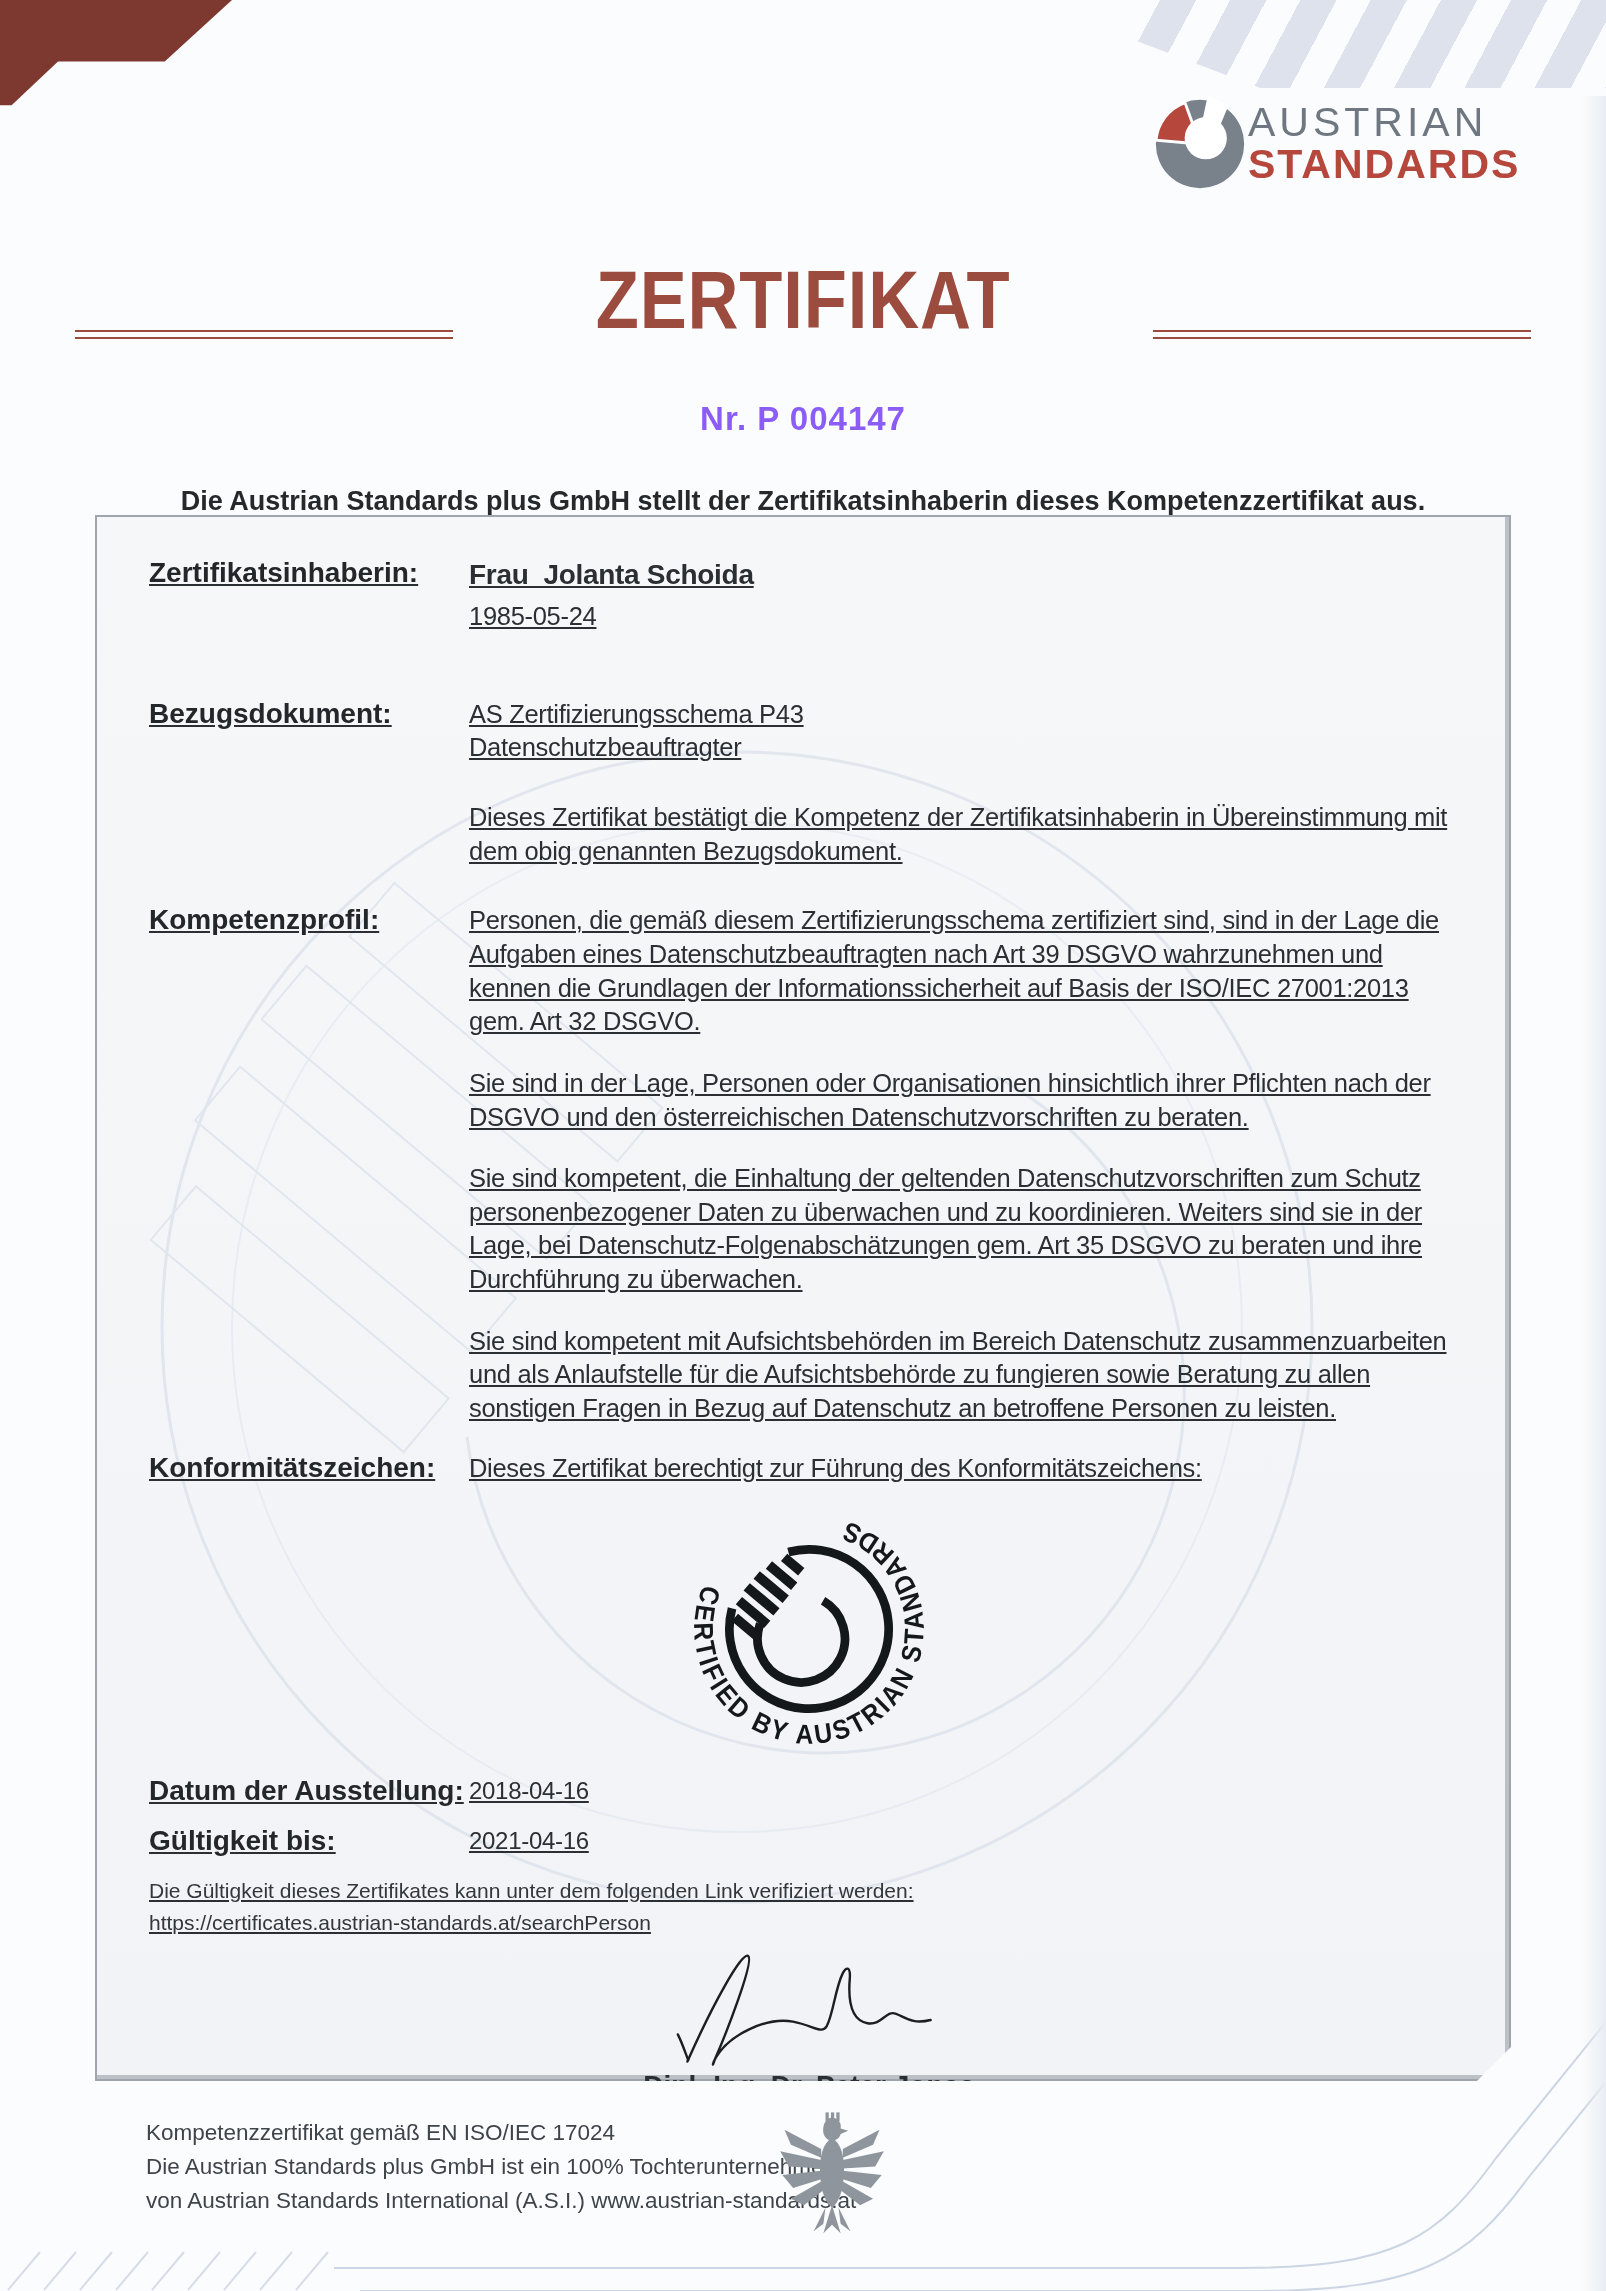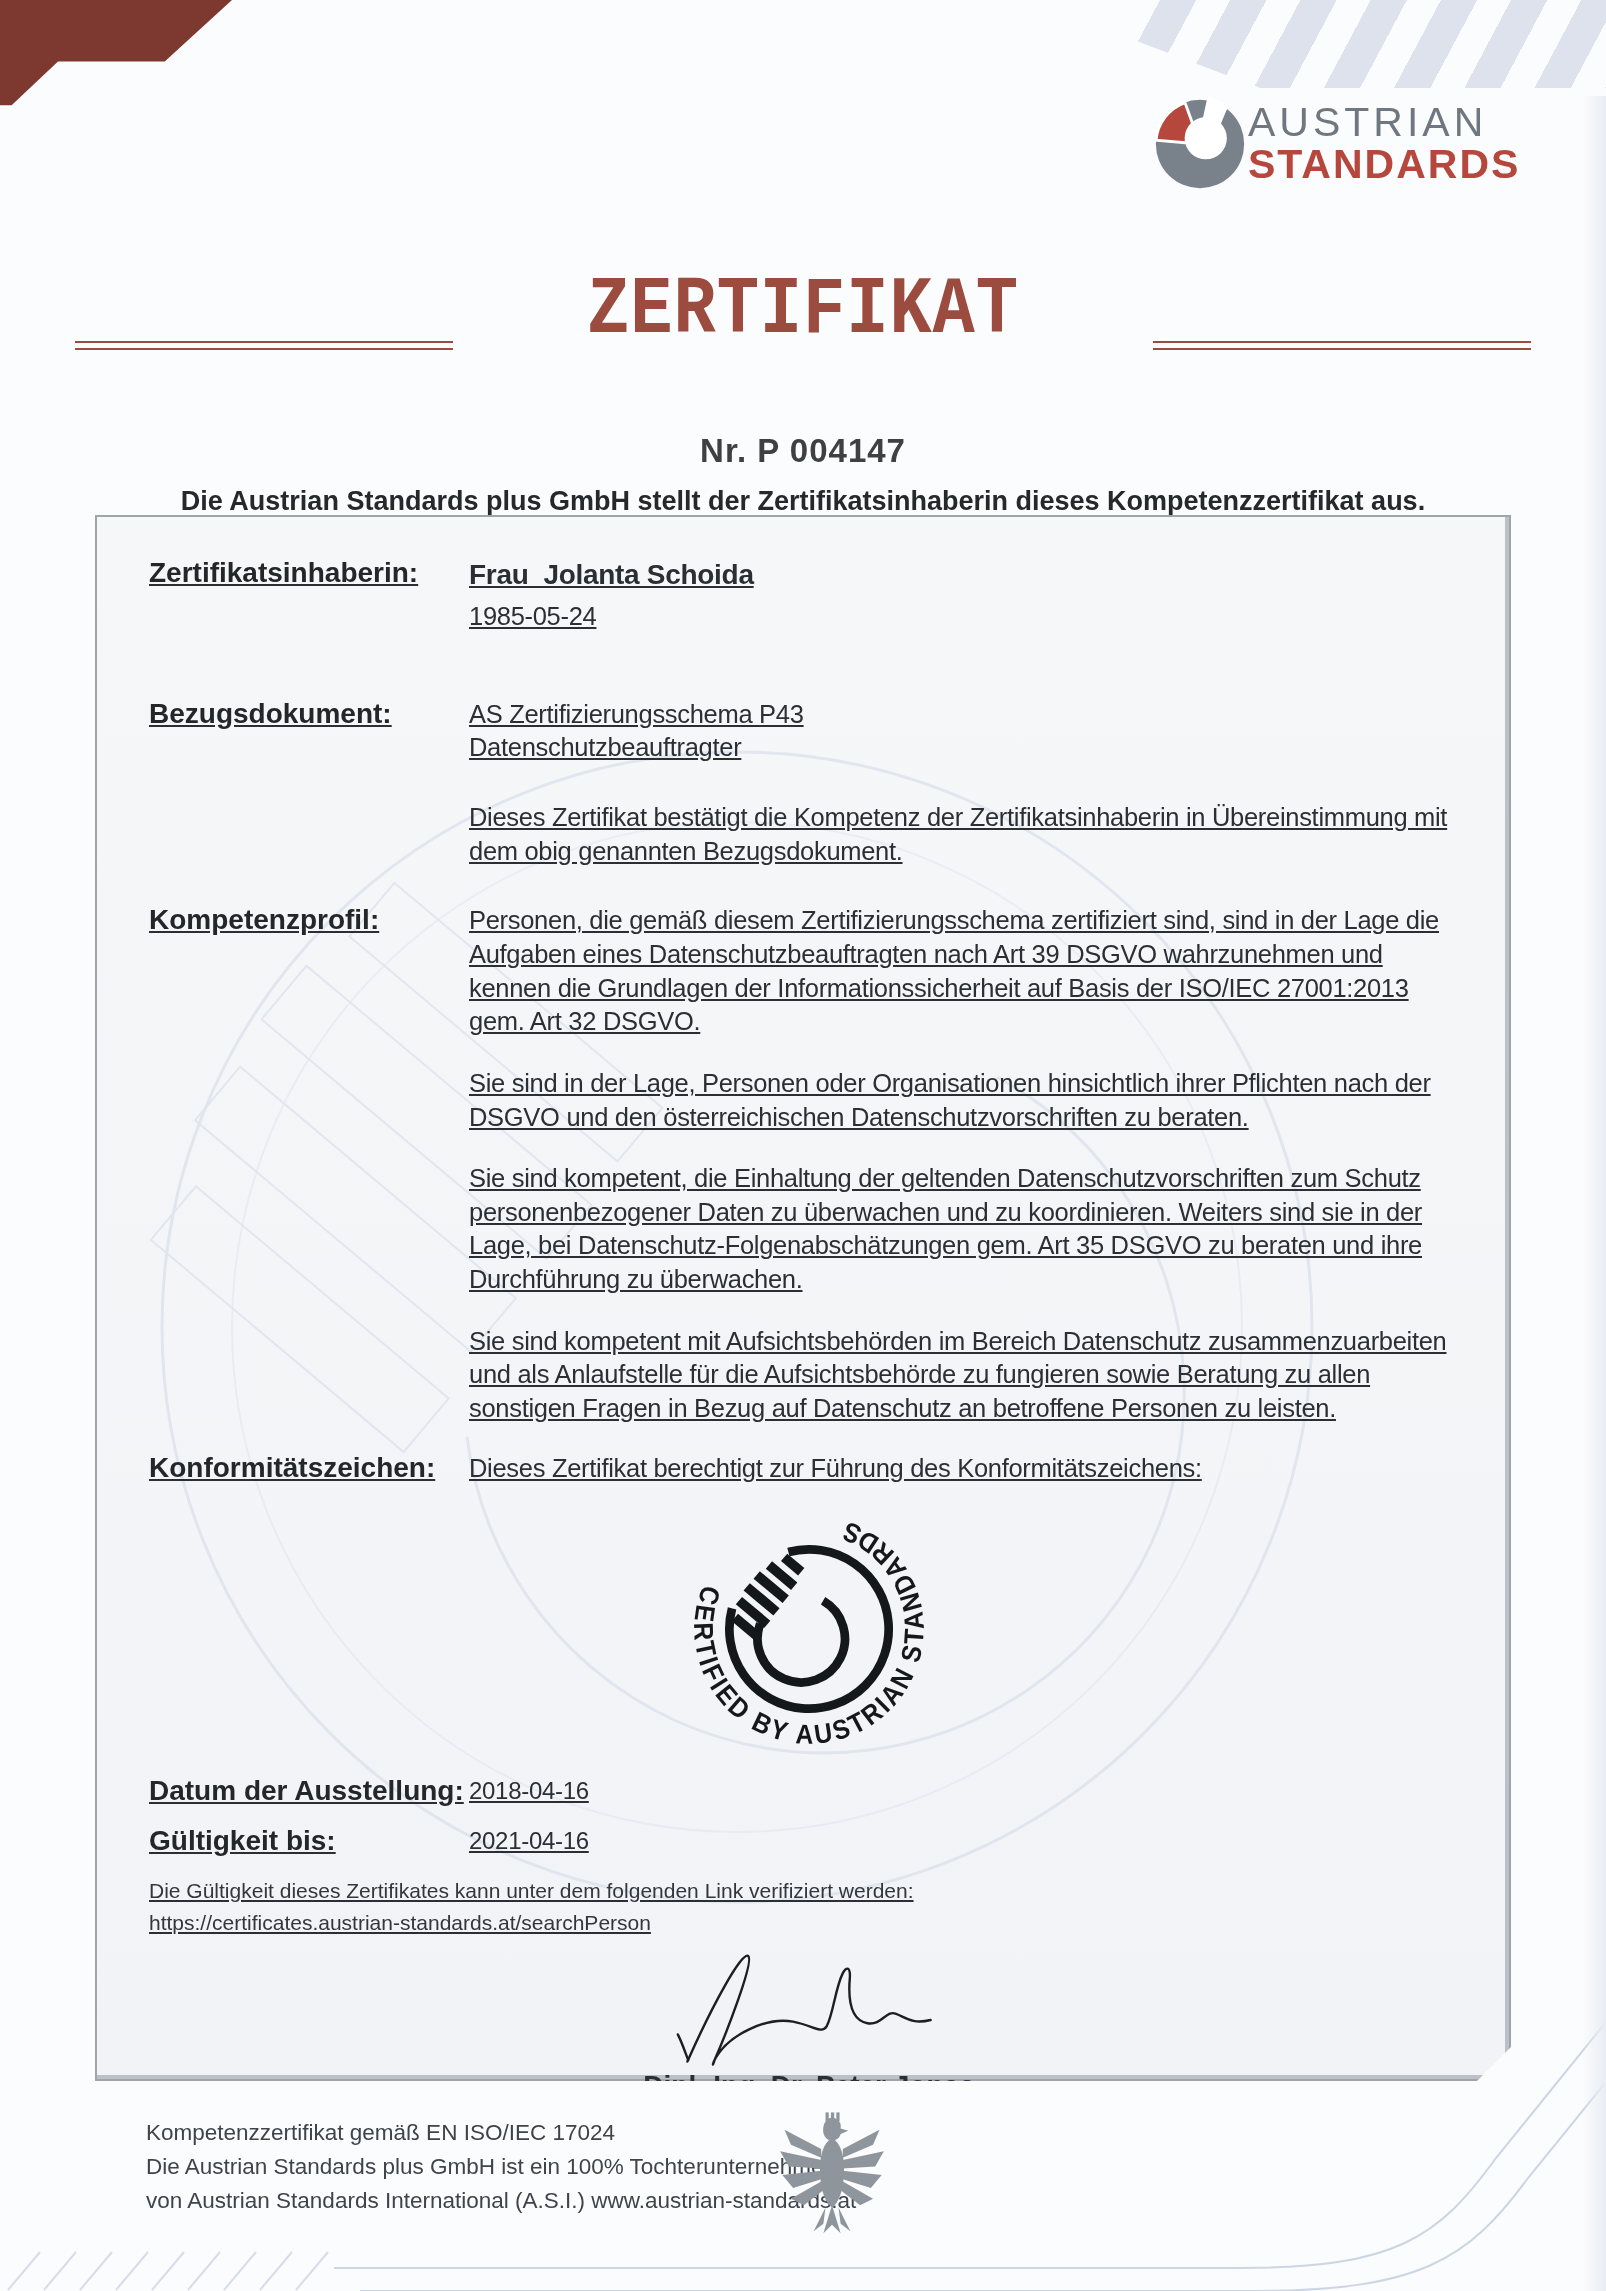--- a/index.html
+++ b/index.html
@@ -23,32 +23,32 @@
     background:linear-gradient(to left,#e9edf3,rgba(246,248,251,0));
   }
   .bottom-deco{position:absolute;left:0;top:0;width:1606px;height:2291px;}
   
   .logo{position:absolute;top:96px;left:1152px;display:flex;align-items:center;}
   .logo-text{display:flex;flex-direction:column;line-height:1.02;}
   .logo-line1{font-size:41px;letter-spacing:4px;color:#6f7780;font-weight:400;}
   .logo-line2{font-size:41px;letter-spacing:2px;color:#b5473c;font-weight:700;}
   
   .titlebar{
-    position:absolute;top:271px;left:75px;width:1456px;height:80px;
-    display:flex;align-items:center;font-family:Liberation Mono, monospace;
+    position:absolute;top:260px;left:75px;width:1456px;height:80px;
+    display:flex;align-items:center;
   }
   .trule{align-self:flex-end;height:5px;border-top:2px solid #9c4b3f;border-bottom:2px solid #9c4b3f;width:378px;margin-bottom:1px;}
   .tbar{width:8px;background:#9c4b3f;margin:0 8px;}
   .tspacer{flex:1;}
   .ttext{
     font-size:82px;font-weight:700;color:#9c4b3f;letter-spacing:1px;line-height:80px;
     transform:scaleX(.86);transform-origin:center;white-space:nowrap;
   }
-  .cert-number{position:absolute;top:432px;left:0;width:100%;text-align:center;
-    font-size:33px;font-weight:700;color:#404040;letter-spacing:1px;}
+  .cert-number{position:absolute;top:400px;left:0;width:100%;text-align:center;
+    font-size:33px;font-weight:700;color:#8b5cf6;letter-spacing:1px;}
   .intro{position:absolute;top:486px;left:0;width:100%;text-align:center;
     font-size:27px;font-weight:700;color:#26292c;}
   
   .main-box{
     position:absolute;left:95px;top:515px;width:1416px;height:1566px;
     border:2px solid #9fa5ad;background:linear-gradient(#f6f7f9,#f1f3f6);
     clip-path:polygon(0 0,100% 0,100% calc(100% - 34px),calc(100% - 34px) 100%,0 100%);
     box-shadow:inset -4px -4px 0 #bcc1c8;
     box-sizing:border-box;
     text-decoration:underline;

